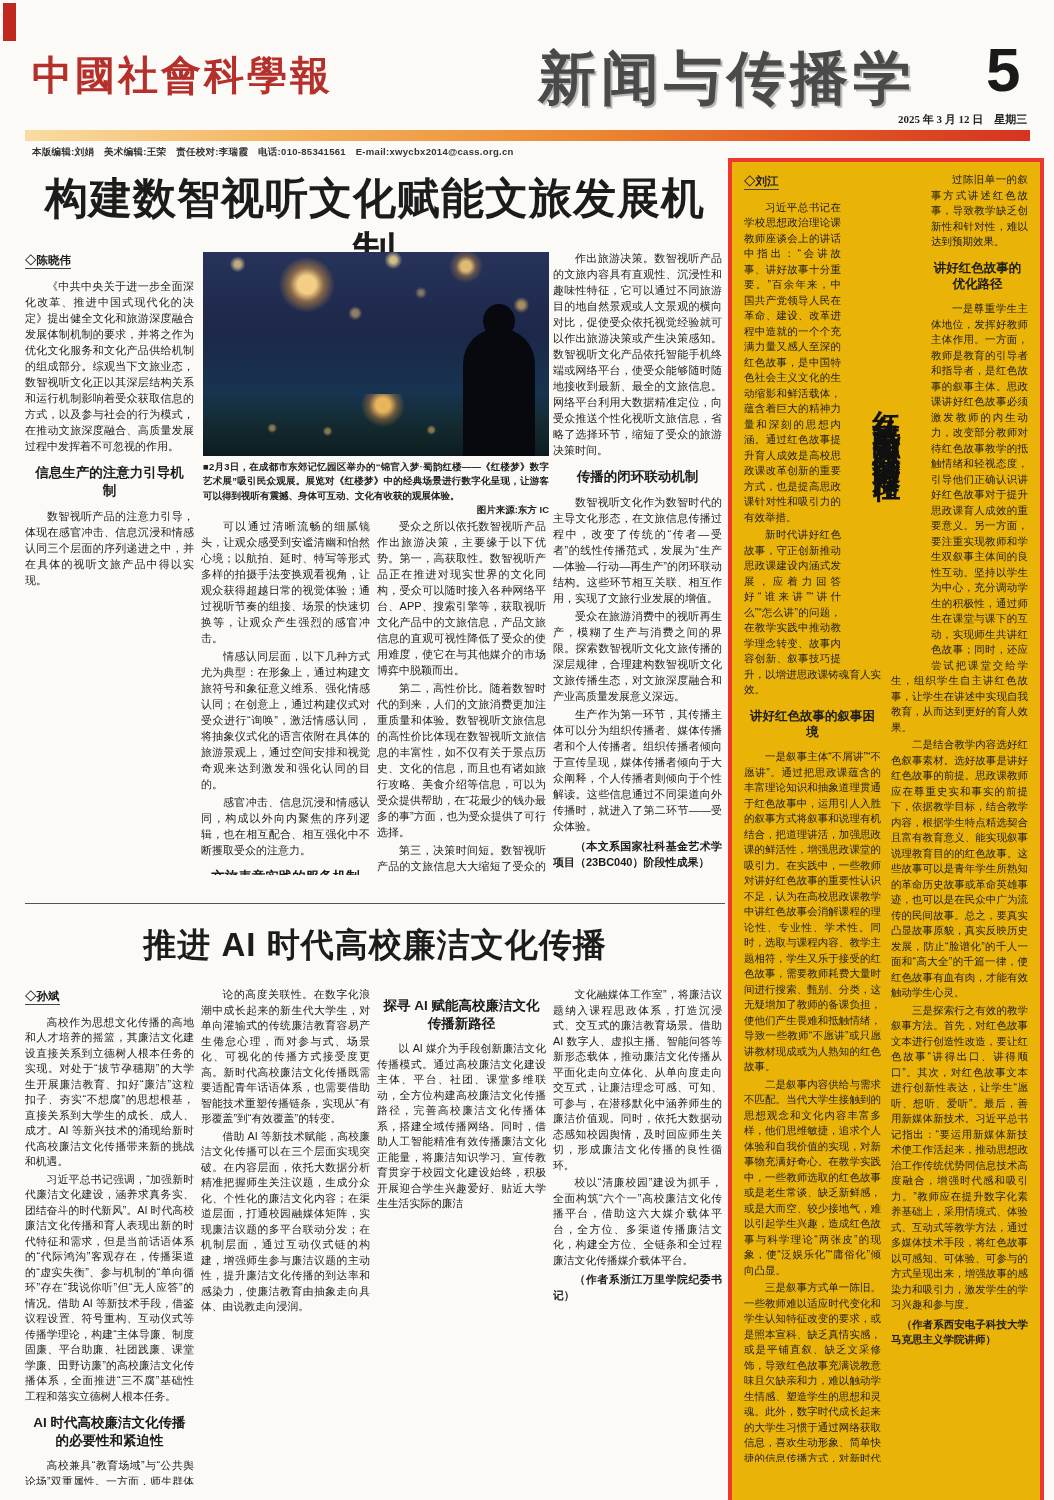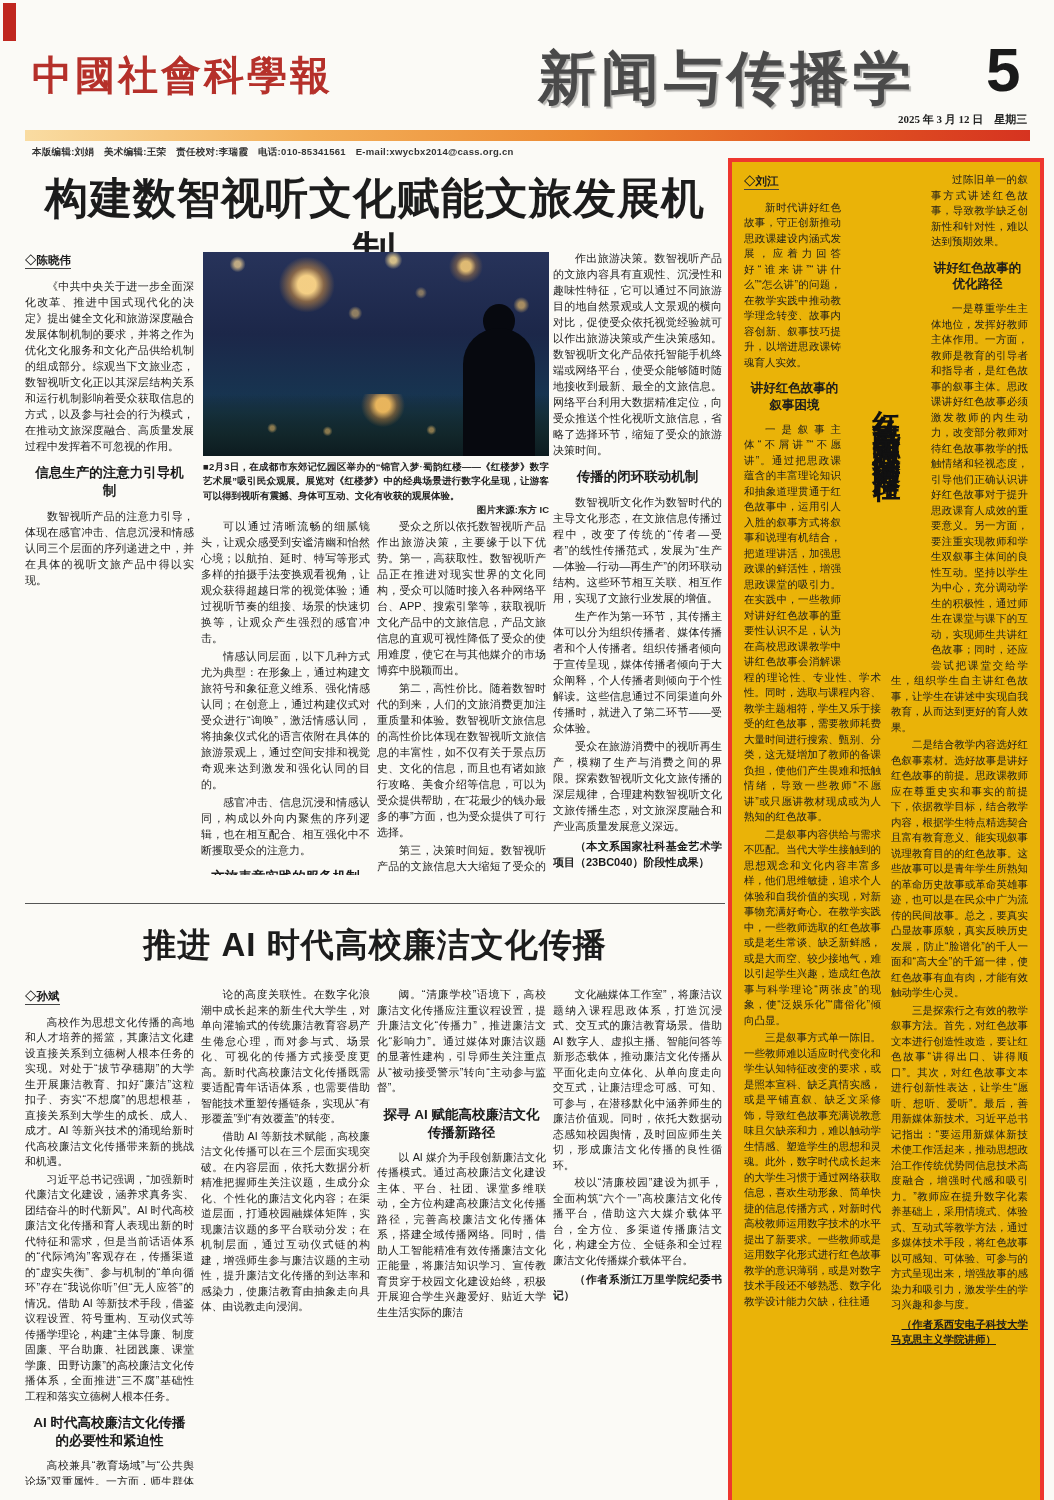--- a/index.html
+++ b/index.html
@@ -62,21 +62,21 @@
   .bottom-cols .col{width:169px;height:498px;font-size:10.8px;line-height:15.5px;}
   
   .red-box{position:absolute;left:728px;top:158px;width:316px;height:1490px;background:#eab308;
         border:4px solid #ee372e;box-sizing:border-box;padding:10px 12px;}
   .red-title{position:absolute;left:50%;transform:translateX(-50%);top:22px;height:478px;
         writing-mode:vertical-rl;font-size:28px;font-weight:900;letter-spacing:5px;color:#111;
         text-align:center;}
   .red-cols{display:flex;gap:10px;}
   .red-cols .col{width:137px;height:1290px;font-size:10.5px;line-height:15.5px;}
   .red-cols .subhead{font-size:12.5px;}
-  .red-cols .credit{text-indent:1em;text-decoration:underline;}
+  .red-cols .credit{text-indent:1em;}
 </style>
 </head>
 <body>
 
 <div class="page">
 
   <div class="fold-mark"></div>
   <div class="masthead-name">中國社會科學報</div>
   <div class="editor-line">本版编辑:刘娟　美术编辑:王荣　责任校对:李瑞霞　电话:010-85341561　E-mail:xwycbx2014@cass.org.cn</div>
   <div class="section-title">新闻与传播学</div>
@@ -103,22 +103,22 @@
         <div class="col">
           <div class="gap" style="height: 268px;"></div>
           <div class="para">受众之所以依托数智视听产品作出旅游决策，主要缘于以下优势。第一，高获取性。数智视听产品正在推进对现实世界的文化同构，受众可以随时接入各种网络平台、APP、搜索引擎等，获取视听文化产品中的文旅信息，产品文旅信息的直观可视性降低了受众的使用难度，使它在与其他媒介的市场博弈中脱颖而出。</div>
           <div class="para">第二，高性价比。随着数智时代的到来，人们的文旅消费更加注重质量和体验。数智视听文旅信息的高性价比体现在数智视听文旅信息的丰富性，如不仅有关于景点历史、文化的信息，而且也有诸如旅行攻略、美食介绍等信息，可以为受众提供帮助，在“花最少的钱办最多的事”方面，也为受众提供了可行选择。</div>
           <div class="para">第三，决策时间短。数智视听产品的文旅信息大大缩短了受众的决策时间。这是因为数智视听文化的媒介特质、传播渠道和分发方式具有独特优势，可以将视听信息、动机与受众心理需求相结合，激发自主性出游动机，或通过外在动机进一步强化内部动机，促使受众快速</div>
         </div>
         <div class="col">
           <div class="para">作出旅游决策。数智视听产品的文旅内容具有直观性、沉浸性和趣味性特征，它可以通过不同旅游目的地自然景观或人文景观的横向对比，促使受众依托视觉经验就可以作出旅游决策或产生决策感知。数智视听文化产品依托智能手机终端或网络平台，使受众能够随时随地接收到最新、最全的文旅信息。网络平台利用大数据精准定位，向受众推送个性化视听文旅信息，省略了选择环节，缩短了受众的旅游决策时间。</div>
           <div class="subhead">传播的闭环联动机制</div>
           <div class="para">数智视听文化作为数智时代的主导文化形态，在文旅信息传播过程中，改变了传统的“传者—受者”的线性传播范式，发展为“生产—体验—行动—再生产”的闭环联动结构。这些环节相互关联、相互作用，实现了文旅行业发展的增值。</div>
+          <div class="para">受众在旅游消费中的视听再生产，模糊了生产与消费之间的界限。探索数智视听文化文旅传播的深层规律，合理建构数智视听文化文旅传播生态，对文旅深度融合和产业高质量发展意义深远。</div>
           <div class="para">生产作为第一环节，其传播主体可以分为组织传播者、媒体传播者和个人传播者。组织传播者倾向于宣传呈现，媒体传播者倾向于大众阐释，个人传播者则倾向于个性解读。这些信息通过不同渠道向外传播时，就进入了第二环节——受众体验。</div>
-          <div class="para">受众在旅游消费中的视听再生产，模糊了生产与消费之间的界限。探索数智视听文化文旅传播的深层规律，合理建构数智视听文化文旅传播生态，对文旅深度融合和产业高质量发展意义深远。</div>
           <div class="credit">（本文系国家社科基金艺术学项目（23BC040）阶段性成果）</div>
           <div class="credit">（作者系郑州大学新闻与传播学院党委书记、教授）</div>
         </div>
       </div>
     <div class="photo">
       <div class="photo-skyline"></div>
       <div class="photo-figure-head"></div>
       <div class="photo-figure"></div>
     </div>
     <div class="photo-caption">
@@ -136,37 +136,37 @@
           <div class="para">高校作为思想文化传播的高地和人才培养的摇篮，其廉洁文化建设直接关系到立德树人根本任务的实现。对处于“拔节孕穗期”的大学生开展廉洁教育、扣好“廉洁”这粒扣子、夯实“不想腐”的思想根基，直接关系到大学生的成长、成人、成才。AI 等新兴技术的涌现给新时代高校廉洁文化传播带来新的挑战和机遇。</div>
           <div class="para">习近平总书记强调，“加强新时代廉洁文化建设，涵养求真务实、团结奋斗的时代新风”。AI 时代高校廉洁文化传播和育人表现出新的时代特征和需求，但是当前话语体系的“代际鸿沟”客观存在，传播渠道的“虚实失衡”、参与机制的“单向循环”存在“我说你听”但“无人应答”的情况。借助 AI 等新技术手段，借鉴议程设置、符号重构、互动仪式等传播学理论，构建“主体导廉、制度固廉、平台助廉、社团践廉、课堂学廉、田野访廉”的高校廉洁文化传播体系，全面推进“三不腐”基础性工程和落实立德树人根本任务。</div>
           <div class="subhead">AI 时代高校廉洁文化传播的必要性和紧迫性</div>
           <div class="para">高校兼具“教育场域”与“公共舆论场”双重属性。一方面，师生群体具有高知识密度与强信息处理能力，对传播内容的权威性与深度有更高要求；另一方面，青年学生的价值观尚处于形塑期，易受多元信息冲击。数据显示，高校网络舆情中，涉及师德师风、奖助评选的议题占比高达四成，反映出廉洁议题与校园舆</div>
         </div>
         <div class="col">
           <div class="para">论的高度关联性。在数字化浪潮中成长起来的新生代大学生，对单向灌输式的传统廉洁教育容易产生倦怠心理，而对参与式、场景化、可视化的传播方式接受度更高。新时代高校廉洁文化传播既需要适配青年话语体系，也需要借助智能技术重塑传播链条，实现从“有形覆盖”到“有效覆盖”的转变。</div>
           <div class="para">借助 AI 等新技术赋能，高校廉洁文化传播可以在三个层面实现突破。在内容层面，依托大数据分析精准把握师生关注议题，生成分众化、个性化的廉洁文化内容；在渠道层面，打通校园融媒体矩阵，实现廉洁议题的多平台联动分发；在机制层面，通过互动仪式链的构建，增强师生参与廉洁议题的主动性，提升廉洁文化传播的到达率和感染力，使廉洁教育由抽象走向具体、由说教走向浸润。</div>
         </div>
         <div class="col">
-          <div class="para">阈。“清廉学校”语境下，高校廉洁文化传播应注重议程设置，提升廉洁文化“传播力”，推进廉洁文化“影响力”。通过媒体对廉洁议题的显著性建构，引导师生关注重点从“被动接受警示”转向“主动参与监督”。</div>
           <div class="subhead">探寻 AI 赋能高校廉洁文化传播新路径</div>
           <div class="para">以 AI 媒介为手段创新廉洁文化传播模式。通过高校廉洁文化建设主体、平台、社团、课堂多维联动，全方位构建高校廉洁文化传播路径，完善高校廉洁文化传播体系，搭建全域传播网络。同时，借助人工智能精准有效传播廉洁文化正能量，将廉洁知识学习、宣传教育贯穿于校园文化建设始终，积极开展迎合学生兴趣爱好、贴近大学生生活实际的廉洁</div>
         </div>
         <div class="col">
           <div class="para">文化融媒体工作室”，将廉洁议题纳入课程思政体系，打造沉浸式、交互式的廉洁教育场景。借助 AI 数字人、虚拟主播、智能问答等新形态载体，推动廉洁文化传播从平面化走向立体化、从单向度走向交互式，让廉洁理念可感、可知、可参与，在潜移默化中涵养师生的廉洁价值观。同时，依托大数据动态感知校园舆情，及时回应师生关切，形成廉洁文化传播的良性循环。</div>
           <div class="para">校以“清廉校园”建设为抓手，全面构筑“六个一”高校廉洁文化传播平台，借助这六大媒介载体平台，全方位、多渠道传播廉洁文化，构建全方位、全链条和全过程廉洁文化传播媒介载体平台。</div>
           <div class="credit">（作者系浙江万里学院纪委书记）</div>
         </div>
       </div>
   </div>
 
   <div class="red-box">
     <div class="red-cols">
         <div class="col">
           <div class="float-right" style="height: 488px; width: 40px;"></div>
           <div class="byline"><span>◇刘江</span></div>
+          <div class="para">习近平总书记在学校思想政治理论课教师座谈会上的讲话中指出：“会讲故事、讲好故事十分重要。”百余年来，中国共产党领导人民在革命、建设、改革进程中造就的一个个充满力量又感人至深的红色故事，是中国特色社会主义文化的生动缩影和鲜活载体，蕴含着巨大的精神力量和深刻的思想内涵。通过红色故事提升育人成效是高校思政课改革创新的重要方式，也是提高思政课针对性和吸引力的有效举措。</div>
           <div class="para">新时代讲好红色故事，守正创新推动思政课建设内涵式发展，应着力回答好“谁来讲”“讲什么”“怎么讲”的问题，在教学实践中推动教学理念转变、故事内容创新、叙事技巧提升，以增进思政课铸魂育人实效。</div>
           <div class="subhead">讲好红色故事的叙事困境</div>
           <div class="para">一是叙事主体“不屑讲”“不愿讲”。通过把思政课蕴含的丰富理论知识和抽象道理贯通于红色故事中，运用引人入胜的叙事方式将叙事和说理有机结合，把道理讲活，加强思政课的鲜活性，增强思政课堂的吸引力。在实践中，一些教师对讲好红色故事的重要性认识不足，认为在高校思政课教学中讲红色故事会消解课程的理论性、专业性、学术性。同时，选取与课程内容、教学主题相符，学生又乐于接受的红色故事，需要教师耗费大量时间进行搜索、甄别、分类，这无疑增加了教师的备课负担，使他们产生畏难和抵触情绪，导致一些教师“不愿讲”或只愿讲教材现成或为人熟知的红色故事。</div>
           <div class="para">二是叙事内容供给与需求不匹配。当代大学生接触到的思想观念和文化内容丰富多样，他们思维敏捷，追求个人体验和自我价值的实现，对新事物充满好奇心。在教学实践中，一些教师选取的红色故事或是老生常谈、缺乏新鲜感，或是大而空、较少接地气，难以引起学生兴趣，造成红色故事与科学理论“两张皮”的现象，使“泛娱乐化”“庸俗化”倾向凸显。</div>
           <div class="para">三是叙事方式单一陈旧。一些教师难以适应时代变化和学生认知特征改变的要求，或是照本宣科、缺乏真情实感，或是平铺直叙、缺乏文采修饰，导致红色故事充满说教意味且欠缺亲和力，难以触动学生情感、塑造学生的思想和灵魂。此外，数字时代成长起来的大学生习惯于通过网络获取信息，喜欢生动形象、简单快捷的信息传播方式，对新时代高校教师运用数字技术的水平提出了新要求。一些教师或是运用数字化形式进行红色故事教学的意识薄弱，或是对数字技术手段还不够熟悉、数字化教学设计能力欠缺，往往通</div>
         </div>
         <div class="col">
           <div class="float-left" style="height: 488px; width: 40px;"></div>
           <div class="para">过陈旧单一的叙事方式讲述红色故事，导致教学缺乏创新性和针对性，难以达到预期效果。</div>
           <div class="subhead">讲好红色故事的优化路径</div>

